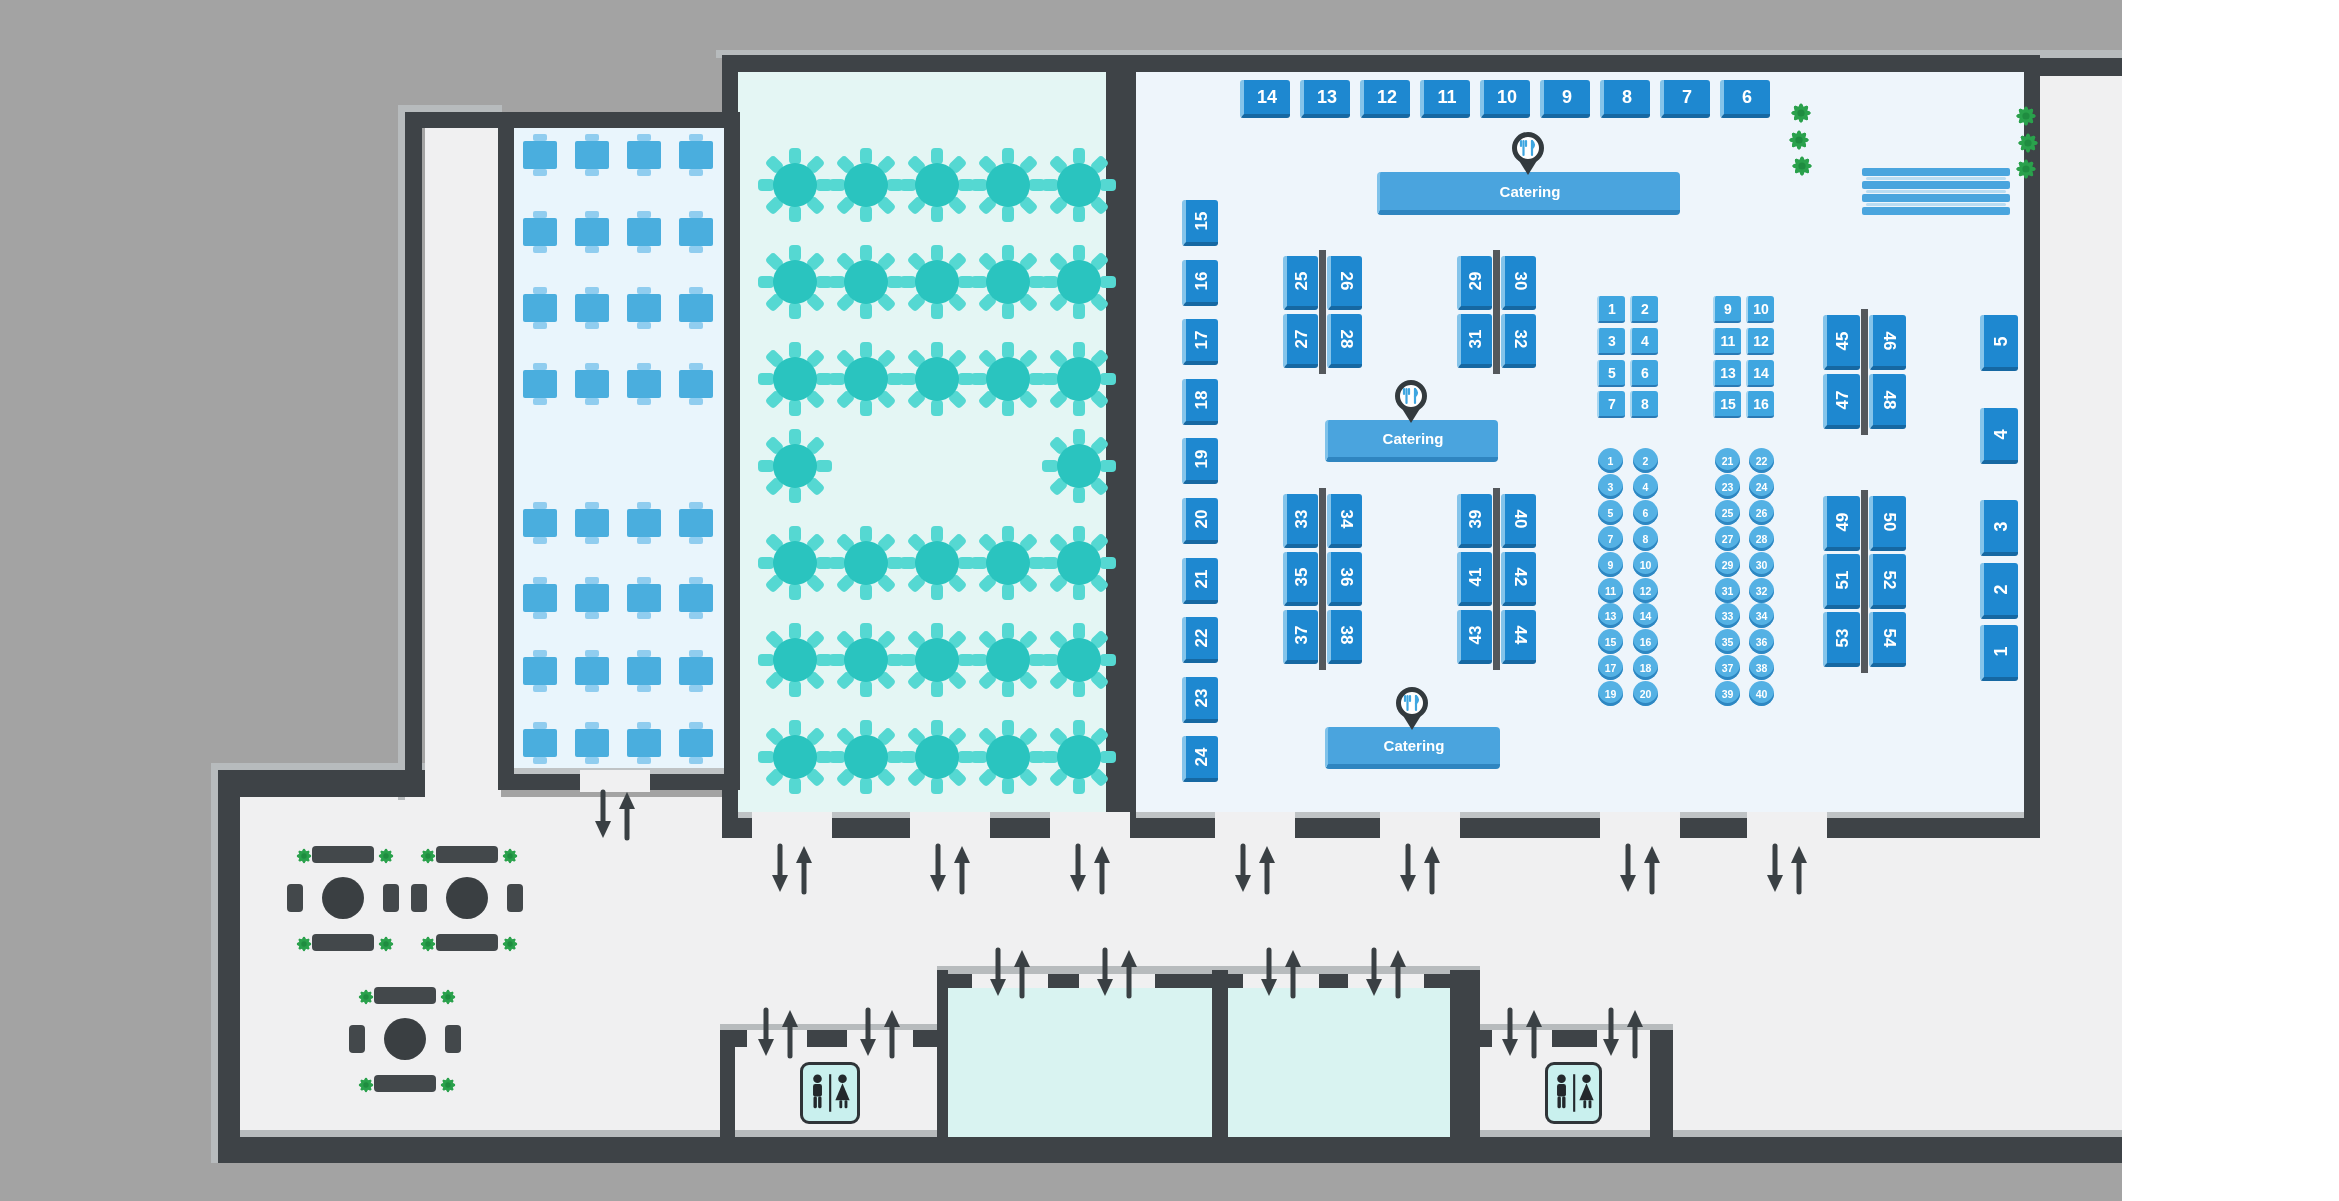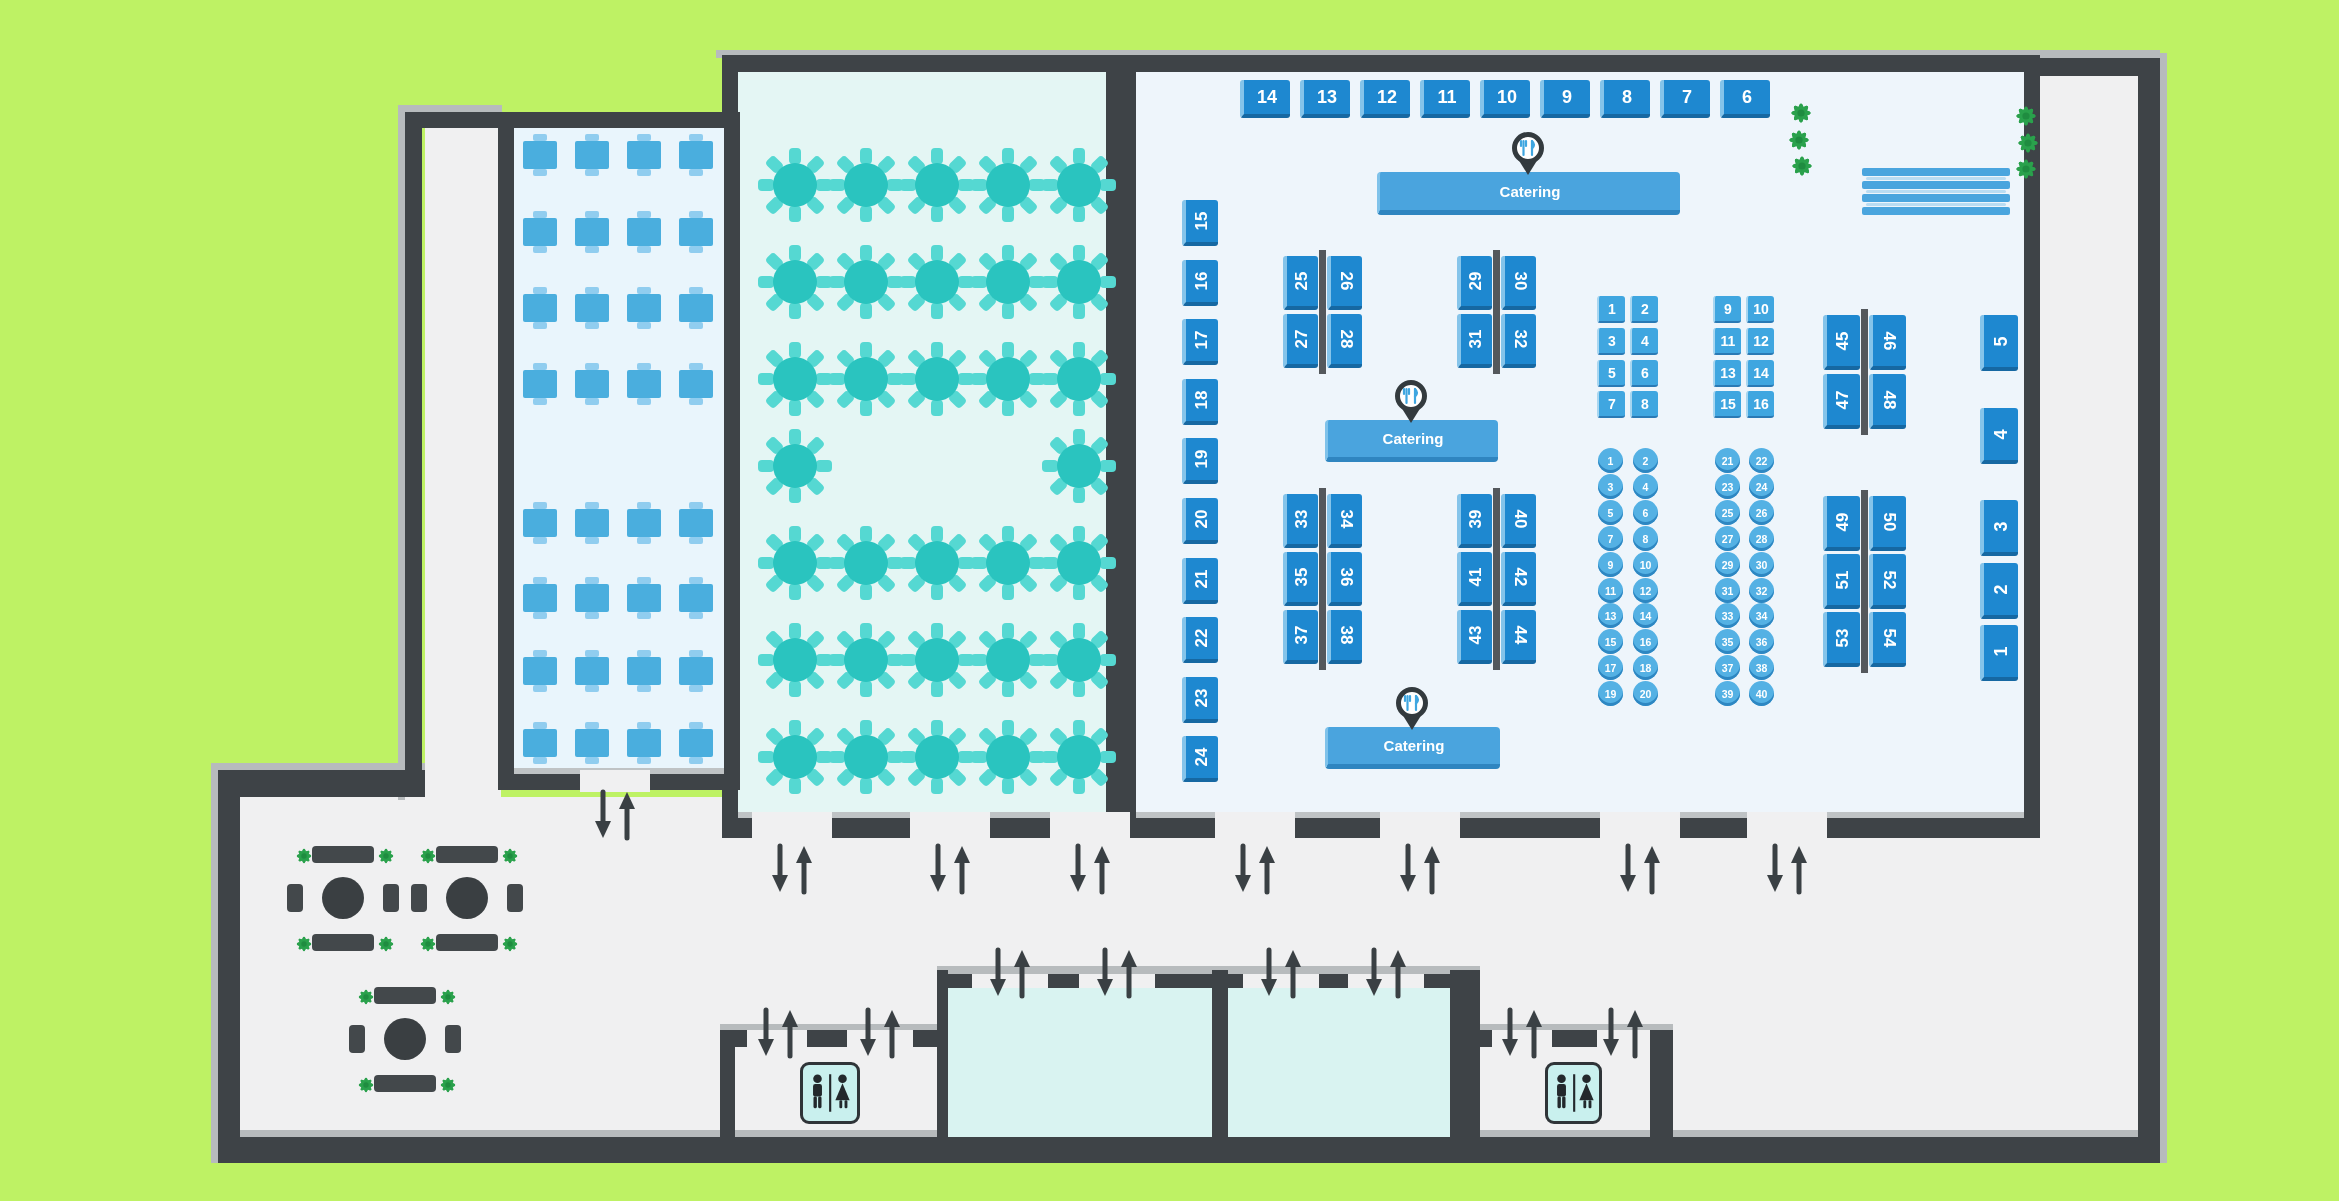--- a/index.html
+++ b/index.html
@@ -1,17 +1,17 @@
 <!DOCTYPE html>
 <html><head>
 <meta charset="utf-8">
 <style>
   * { box-sizing: border-box; margin: 0; padding: 0; }
   html,body { background:#fff; font-family:"Liberation Sans", sans-serif; }
-  #canvas { position:relative; width:2339px; height:1201px; background:#bef264; overflow:hidden; }
+  #canvas { position:relative; width:2122px; height:1201px; background:#a3a3a3; overflow:hidden; }
   .a { position:absolute; }
   .wall { position:absolute; background:#3e4347; }
   .edge { position:absolute; background:#b7bbbd; }
   .floor { position:absolute; background:#f0f0f1; }
   .fill { position:absolute; }
   .booth { position:absolute; background:#1e88d0; border-left:4px solid #85c4ea; border-bottom:4px solid #1668a2; border-radius:3px; color:#fff; font-weight:bold; display:flex; align-items:center; justify-content:center; }
   .booth span { display:block; white-space:nowrap; }
   .rccw { transform:rotate(-90deg); }
   .rcw  { transform:rotate(90deg); }
   .cell { position:absolute; background:#3fa6e0; border-radius:3px; border-left:2px solid #a8d6f0; border-bottom:2px solid #2a7ab5; color:#fff; font-weight:bold; font-size:14px; display:flex; align-items:center; justify-content:center; }

